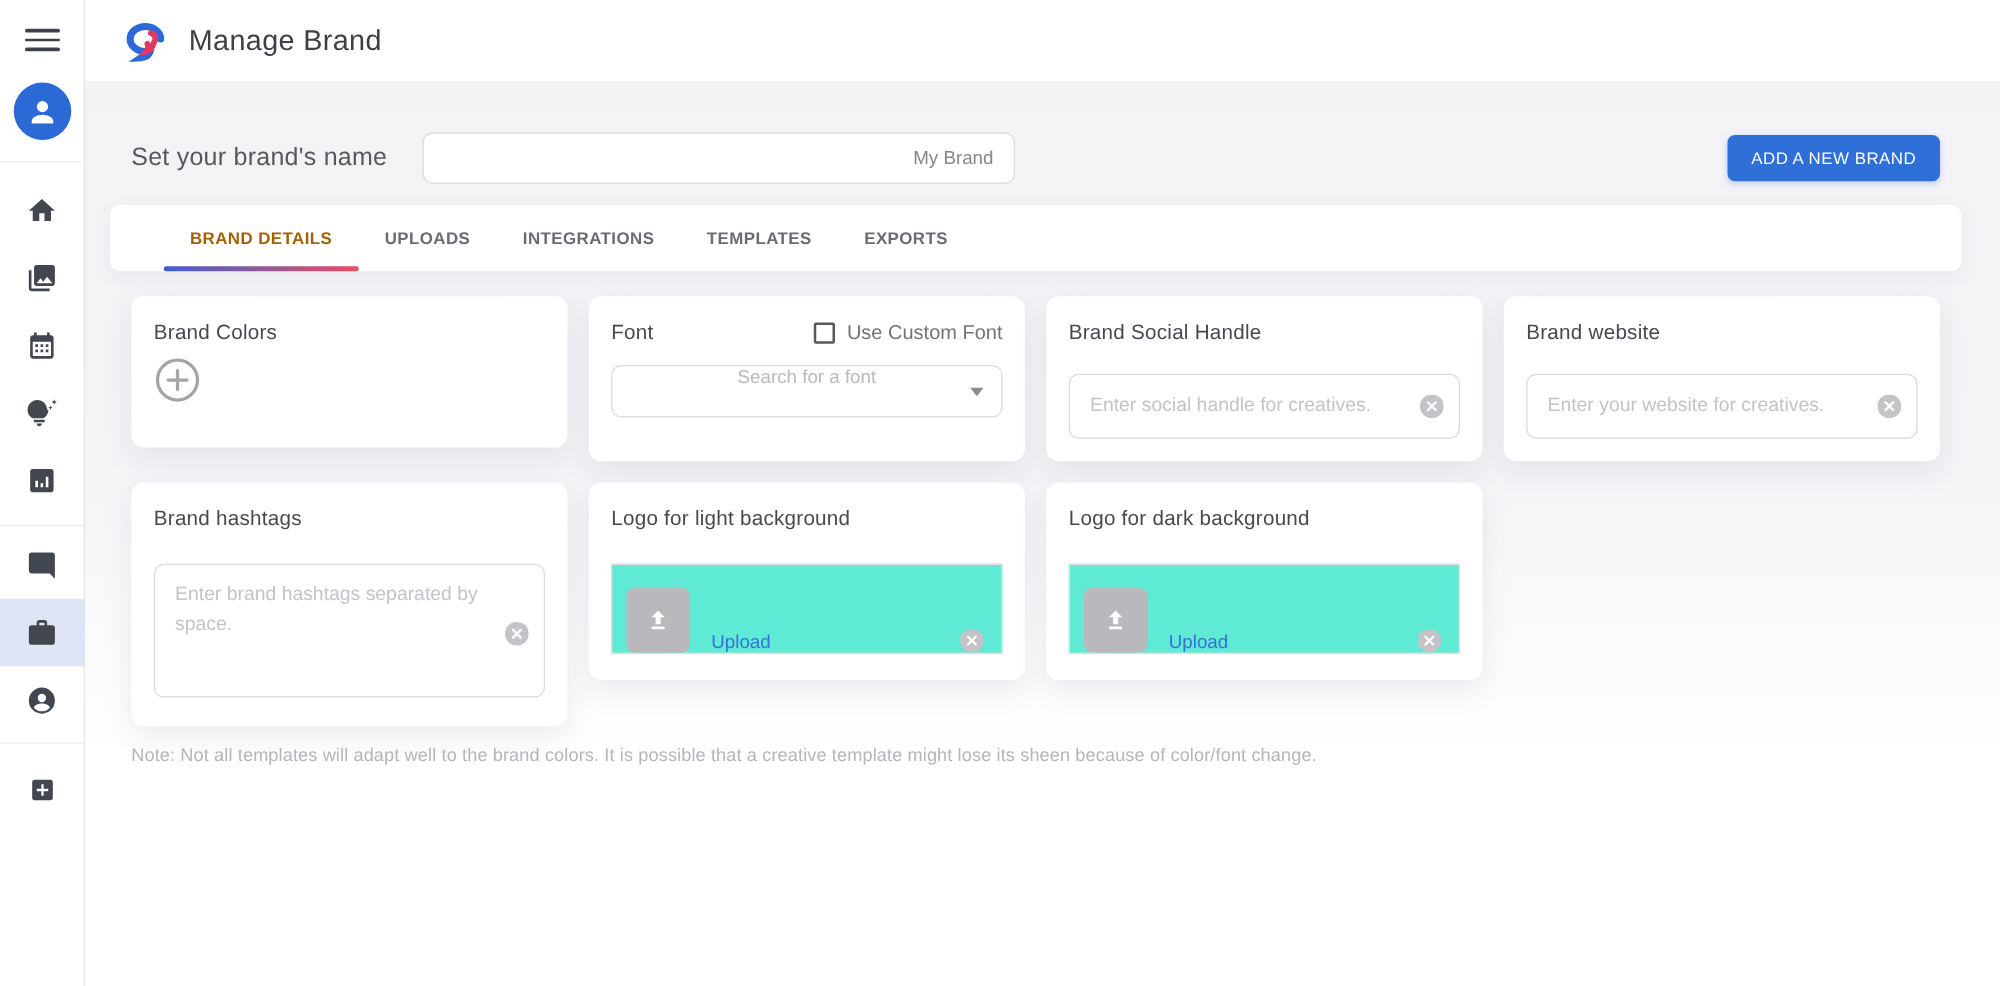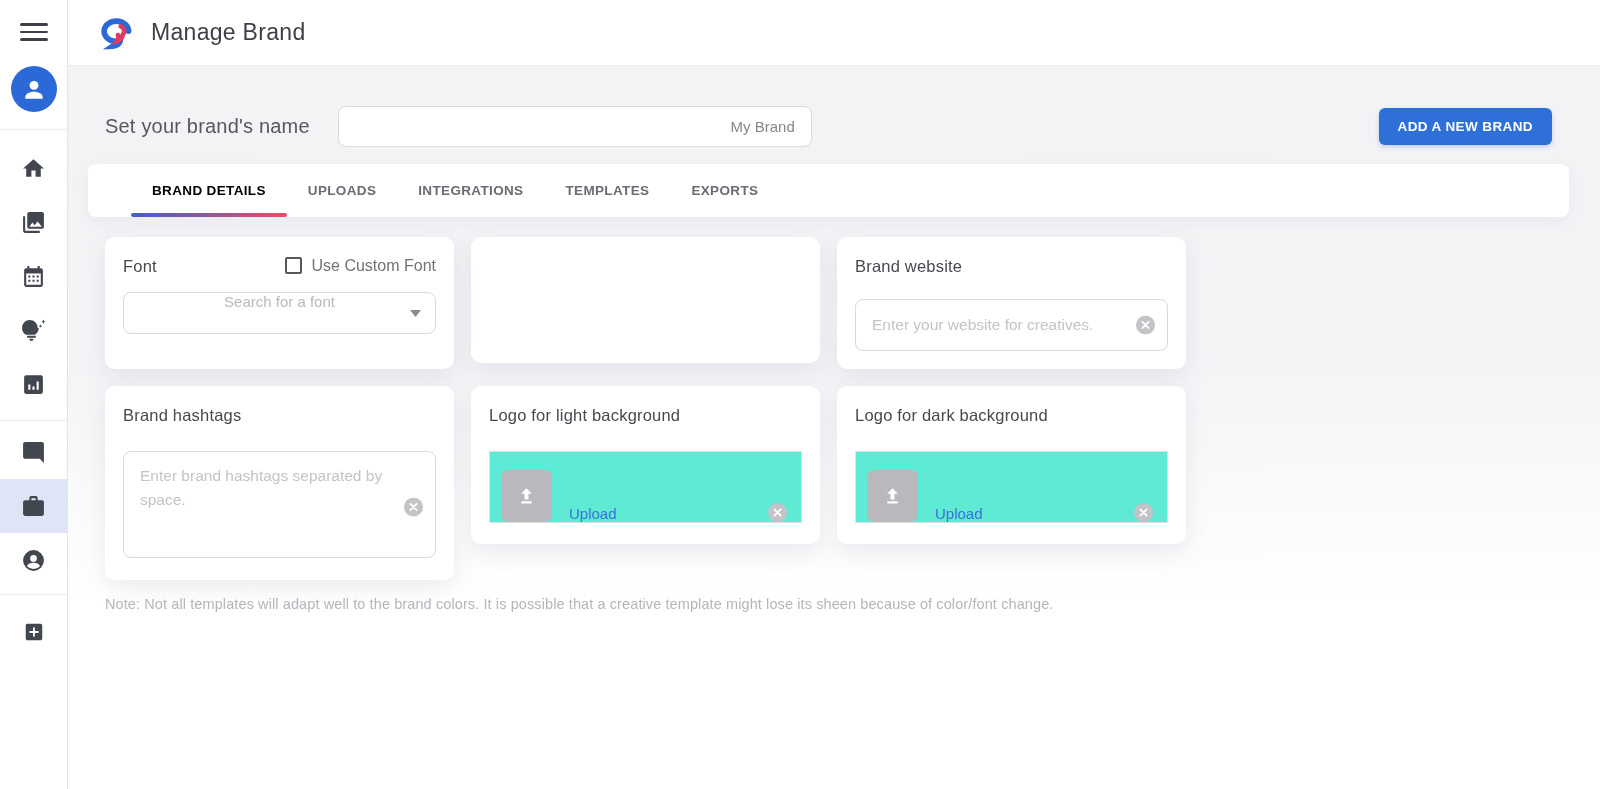--- a/index.html
+++ b/index.html
@@ -32,46 +32,46 @@
   .content { flex:1; padding:0 48px 0 37px;
     background:linear-gradient(180deg,#f3f3f6 0px,#f4f4f7 300px,#ffffff 540px); }
 
   
   .brand-row { padding-top:40px; display:flex; align-items:center; }
   .brand-label { font-size:20px; color:#55585f; letter-spacing:.2px; }
   .brand-input { margin-left:28px; width:474px; height:41px; border:1px solid #d9d9de;
     border-radius:8px; background:#fff; padding:0 16px; font-size:15px; color:#86868d;
     outline:none; font-family:"Liberation Sans",sans-serif;text-align:right; }
   .add-brand-btn { margin-left:auto; height:37px; padding:0 19px; background:#2e6fd8;
-    color:#fff; font-size:13.5px; font-weight:700; letter-spacing:.4px; border:none;
+    color:#fff; font-size:13.5px; font-weight:400; letter-spacing:.4px; border:none;
     border-radius:6px; cursor:pointer; box-shadow:0 2px 5px rgba(46,111,216,.28);
     font-family:"Liberation Sans",sans-serif; }
 
   
   .tab-strip { margin:17px -17px 0 -17px; height:53px; background:#fff; border-radius:8px;
     box-shadow:0 5px 14px rgba(120,120,150,.08); display:flex; align-items:stretch;
     padding-left:43px; position:relative; }
   .tab { position:relative; display:flex; align-items:center; padding:0 21px;
     font-size:13.5px; font-weight:600; letter-spacing:.35px; color:#696c73; cursor:pointer; }
-  .tab.active { color:#000000; }
+  .tab.active { color:#a16207; }
   .tab.active .tab-underline { position:absolute; left:0; right:0; bottom:0; height:4px;
     border-radius:3px; background:linear-gradient(90deg,#3f5fce,#e84e66); }
 
   
   .cards { margin-top:20px; display:grid; grid-template-columns:repeat(4,1fr);
     gap:17px; align-items:start; }
   .card { background:#fff; border-radius:10px; box-shadow:0 8px 22px rgba(110,110,140,.12);
     padding:20px 18px 18px 18px; }
   .card-title { font-size:16.5px; color:#46494f; letter-spacing:.2px; }
 
   .card-colors { min-height:121px; }
   .plus-btn { margin-top:9px; width:38px; height:38px; cursor:pointer; }
 
   .card-font { min-height:132px; }
-  .font-head { display:flex; align-items:flex-start; }
+  .font-head { display:flex; align-items:center; }
   .checkbox { width:17px; height:17px; border:2px solid #55585f; border-radius:2px;
     background:#fff; margin-left:auto; cursor:pointer; flex-shrink:0; }
   .checkbox-label { margin-left:10px; font-size:16px; color:#737373; }
   .select-box { margin-top:16px; height:42px; border:1px solid #d9d9de; border-radius:8px;
     display:flex; align-items:center; padding:0 14px; cursor:pointer; background:#fff;flex-direction:column; }
   .select-placeholder { font-size:15px; color:#b9b9bf; }
   .select-box svg { margin-left:auto; }
 
   .card-field { min-height:126px; }
   .field-wrap { position:relative; margin-top:23px; }
@@ -207,36 +207,51 @@
         <div class="tab">
           <span>TEMPLATES</span>
         </div>
         <div class="tab">
           <span>EXPORTS</span>
         </div>
       </nav>
 
       <div class="cards">
 
+        <section class="card card-colors">
+          <div class="card-title">Brand Colors</div>
+          <svg class="plus-btn" viewBox="0 0 38 38">
+            <circle cx="19" cy="19" r="16" fill="none" stroke="#a3a3a9" stroke-width="2.6"></circle>
+            <path d="M19 11.5v15M11.5 19h15" stroke="#a3a3a9" stroke-width="2.6" stroke-linecap="round"></path>
+          </svg>
+        </section>
 
         <section class="card card-font">
           <div class="font-head">
             <div class="card-title">Font</div>
             <div class="checkbox"></div>
             <span class="checkbox-label">Use Custom Font</span>
           </div>
           <div class="select-box">
             <span class="select-placeholder">Search for a font</span>
             <svg width="11" height="7" viewBox="0 0 11 7">
               <path d="M0 0h11L5.5 7z" fill="#8b8b91"></path>
             </svg>
           </div>
         </section>
 
         <section class="card card-field">
+          <div class="card-title">Brand Social Handle</div>
+          <div class="field-wrap">
+            <input class="text-input" type="text" placeholder="Enter social handle for creatives." style="">
+            <svg class="clear-btn" viewBox="0 0 20 20">
+              <circle cx="10" cy="10" r="10" fill="#c3c3c8"></circle>
+              <path d="M6.7 6.7l6.6 6.6M13.3 6.7l-6.6 6.6" stroke="#fff" stroke-width="1.9" stroke-linecap="round"></path>
+            </svg>
+          </div>
         </section>
 
         <section class="card card-field">
           <div class="card-title">Brand website</div>
           <div class="field-wrap">
             <input class="text-input" type="text" placeholder="Enter your website for creatives." style="">
             <svg class="clear-btn" viewBox="0 0 20 20">
               <circle cx="10" cy="10" r="10" fill="#c3c3c8"></circle>
               <path d="M6.7 6.7l6.6 6.6M13.3 6.7l-6.6 6.6" stroke="#fff" stroke-width="1.9" stroke-linecap="round"></path>
             </svg>

